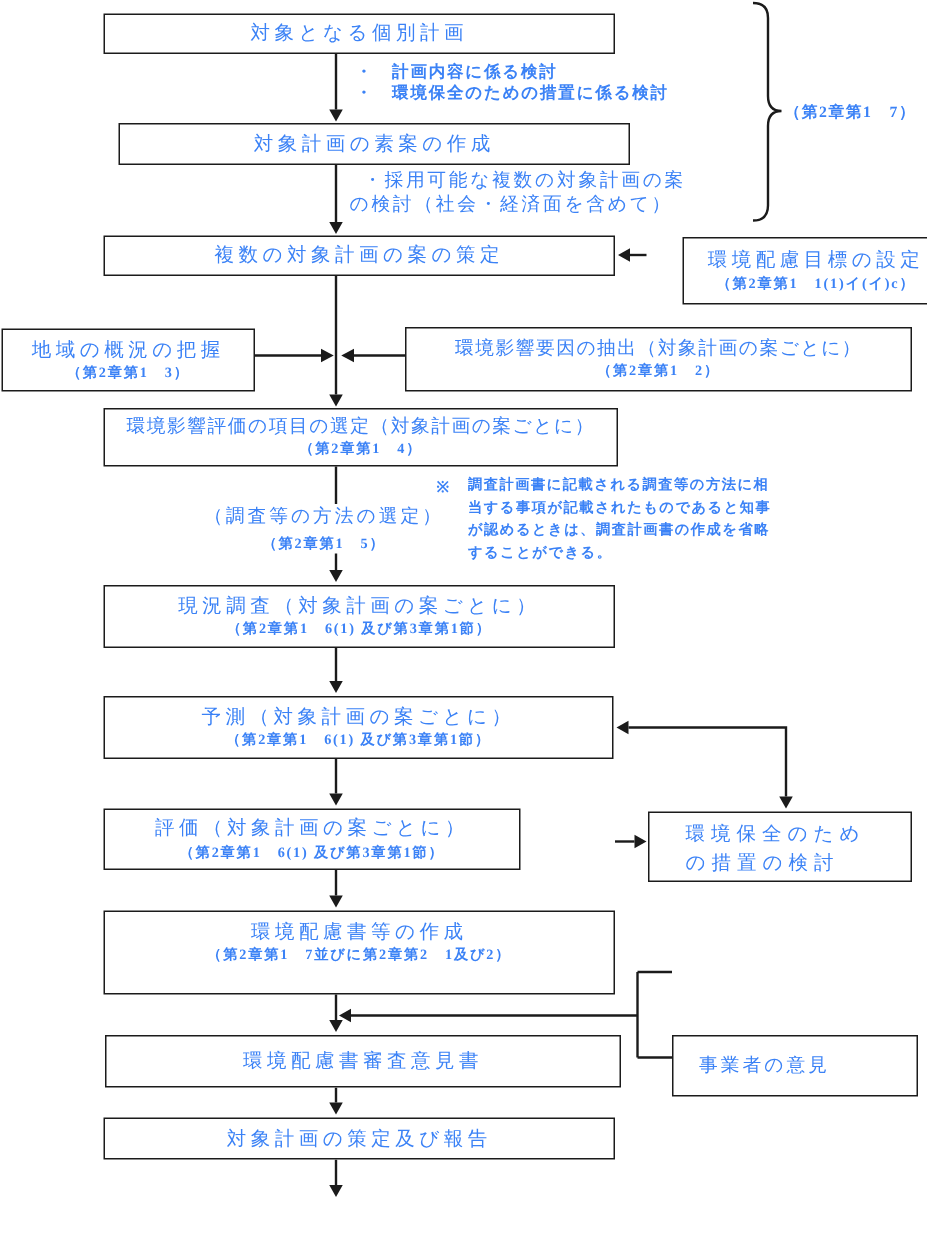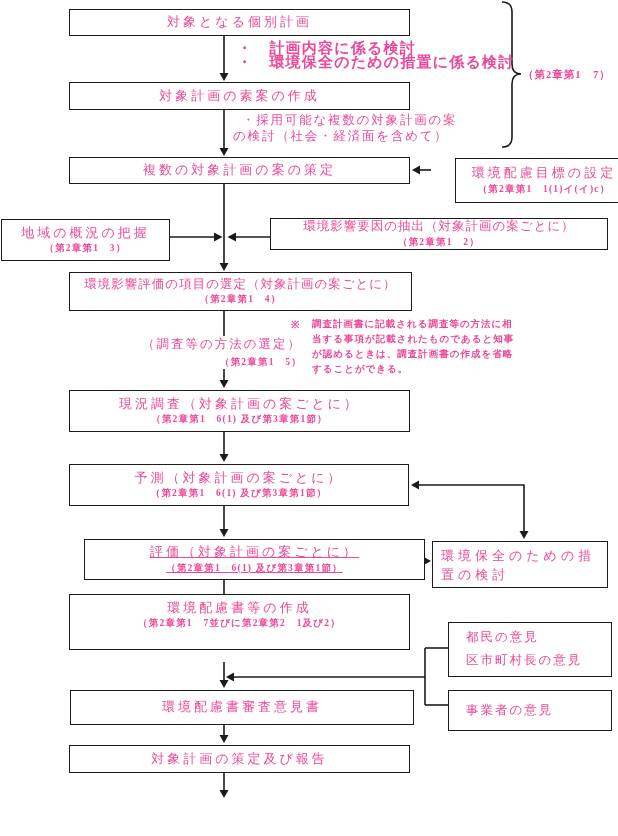--- a/index.html
+++ b/index.html
@@ -1,66 +1,66 @@
 <!DOCTYPE html>
 <html><head>
 <meta charset="utf-8">
 <style>
   html,body { margin:0; padding:0; background:#ffffff; }
   #canvas {
     position:relative; width:618px; height:836px;
     background:#ffffff; overflow:hidden;
     font-family:"Liberation Serif","DejaVu Serif",serif;
-    color:#ec4899;
+    color:#3b82f6;
   }
   #connectors { position:absolute; left:0; top:0; z-index:1; }
   .box {
     position:absolute; background:#ffffff; border:1.5px solid #1b1b1b;
     box-sizing:border-box; display:flex; flex-direction:column;
     align-items:center; justify-content:center; z-index:2; text-align:center;
   }
   .title { font-size:13px; letter-spacing:3px; white-space:nowrap; line-height:1.25; }
   .title.long { font-size:12.5px; letter-spacing:1px; }
   .sub { font-size:9.5px; letter-spacing:1.2px; white-space:nowrap; margin-top:1px; font-weight:bold; }
   .annot { position:absolute; z-index:2; }
 
   
   #b-target   { left:69px;  top:9px;   width:341px; height:27px; }
-  #b-draft    { left:69px;  top:82px;  width:341px; height:28px; }
+  #b-draft    { left:79px;  top:82px;  width:341px; height:28px; }
   #b-plans    { left:69px;  top:157px; width:341px; height:27px; }
   #b-goal     { left:431px; top:158px; width:178px; height:45px;margin-left:24px; }
   #b-region   { left:1px;   top:219px; width:169px; height:42px; }
-  #b-factors  { left:270px; top:218px; width:338px; height:32px; }
+  #b-factors  { left:270px; top:218px; width:338px; height:43px; }
   #b-items    { left:69px;  top:272px; width:343px; height:39px; }
   #b-survey   { left:69px;  top:390px; width:341px; height:42px; }
   #b-predict  { left:69px;  top:464px; width:340px; height:42px; }
-  #b-evaluate { left:84px;  top:539px; width:341px; height:41px;text-decoration:underline; }
+  #b-evaluate { left:69px;  top:539px; width:278px; height:41px; }
   #b-measures { left:432px; top:541px; width:176px; height:47px;
                 align-items:flex-start; justify-content:flex-start;
-                padding:5px 8px; text-align:left; }
+                padding:5px 24px; text-align:left; }
   #b-measures .title { white-space:normal; font-size:13px; letter-spacing:4px; line-height:1.45; }
-  #b-report   { left:69px;  top:594px; width:341px; height:56px; justify-content:flex-start; padding-top:5px; }
+  #b-report   { left:69px;  top:607px; width:341px; height:56px; justify-content:flex-start; padding-top:5px; }
   #b-citizens { left:448px; top:622px; width:164px; height:55px;
                 align-items:flex-start; justify-content:space-around;
                 padding:4px 0 4px 17px; text-align:left; }
   #b-citizens .title { font-size:12.5px; letter-spacing:2px; }
   #b-review   { left:70px;  top:690px; width:344px; height:35px; }
   #b-operator { left:448px; top:690px; width:164px; height:41px;
                 align-items:flex-start; padding-left:17px; text-align:left; }
   #b-operator .title { font-size:12.5px; letter-spacing:2px; }
   #b-decide   { left:69px;  top:745px; width:341px; height:28px; }
   #b-final    { left:69px;  top:800px; width:341px; height:32px; }
 
   
-  #bullets1 { left:237px; top:42px; font-size:15px; font-weight:bold;
+  #bullets1 { left:237px; top:42px; font-size:11px; font-weight:bold;
               letter-spacing:1.2px; line-height:13.5px; white-space:nowrap; }
   #bullets2 { left:233px; top:113px; font-size:12.5px; letter-spacing:1.8px;
               line-height:15.5px; white-space:nowrap; }
   #bullets2 .l1 { padding-left:9px;text-align:right; }
-  #method   { left:130px; top:336px; width:172px; text-align:right; background:#ffffff; }
+  #method   { left:130px; top:336px; width:172px; text-align:center; background:#ffffff; }
   #method .l1 { font-size:12.5px; letter-spacing:2px; white-space:nowrap; }
   #method .l2 { font-size:9.5px; font-weight:bold; letter-spacing:1.2px; margin-top:3px; }
   #note { left:291px; top:317px; display:flex; }
   #note .mark { font-size:10px; font-weight:bold; width:15px; margin-right:6px; }
   #note .lines { font-size:9.5px; font-weight:bold; letter-spacing:1px;
                  line-height:15px; white-space:nowrap; }
   #brace-label { left:523px; top:68px; font-size:10.5px; font-weight:bold;
                  letter-spacing:1px; white-space:nowrap; }
 </style>
 </head>
@@ -188,24 +188,20 @@
 
   <div class="box" id="b-measures">
     <div class="title">環境保全のための措置の検討</div>
   </div>
 
   <div class="box" id="b-report">
     <div class="title">環境配慮書等の作成</div>
     <div class="sub">（第2章第1　7並びに第2章第2　1及び2）</div>
   </div>
 
-  <div class="box" id="b-citizens">
-    <div class="title">都民の意見</div>
-    <div class="title">区市町村長の意見</div>
-  </div>
 
   <div class="box" id="b-review">
     <div class="title">環境配慮書審査意見書</div>
   </div>
 
   <div class="box" id="b-operator">
     <div class="title">事業者の意見</div>
   </div>
 
   <div class="box" id="b-decide">

